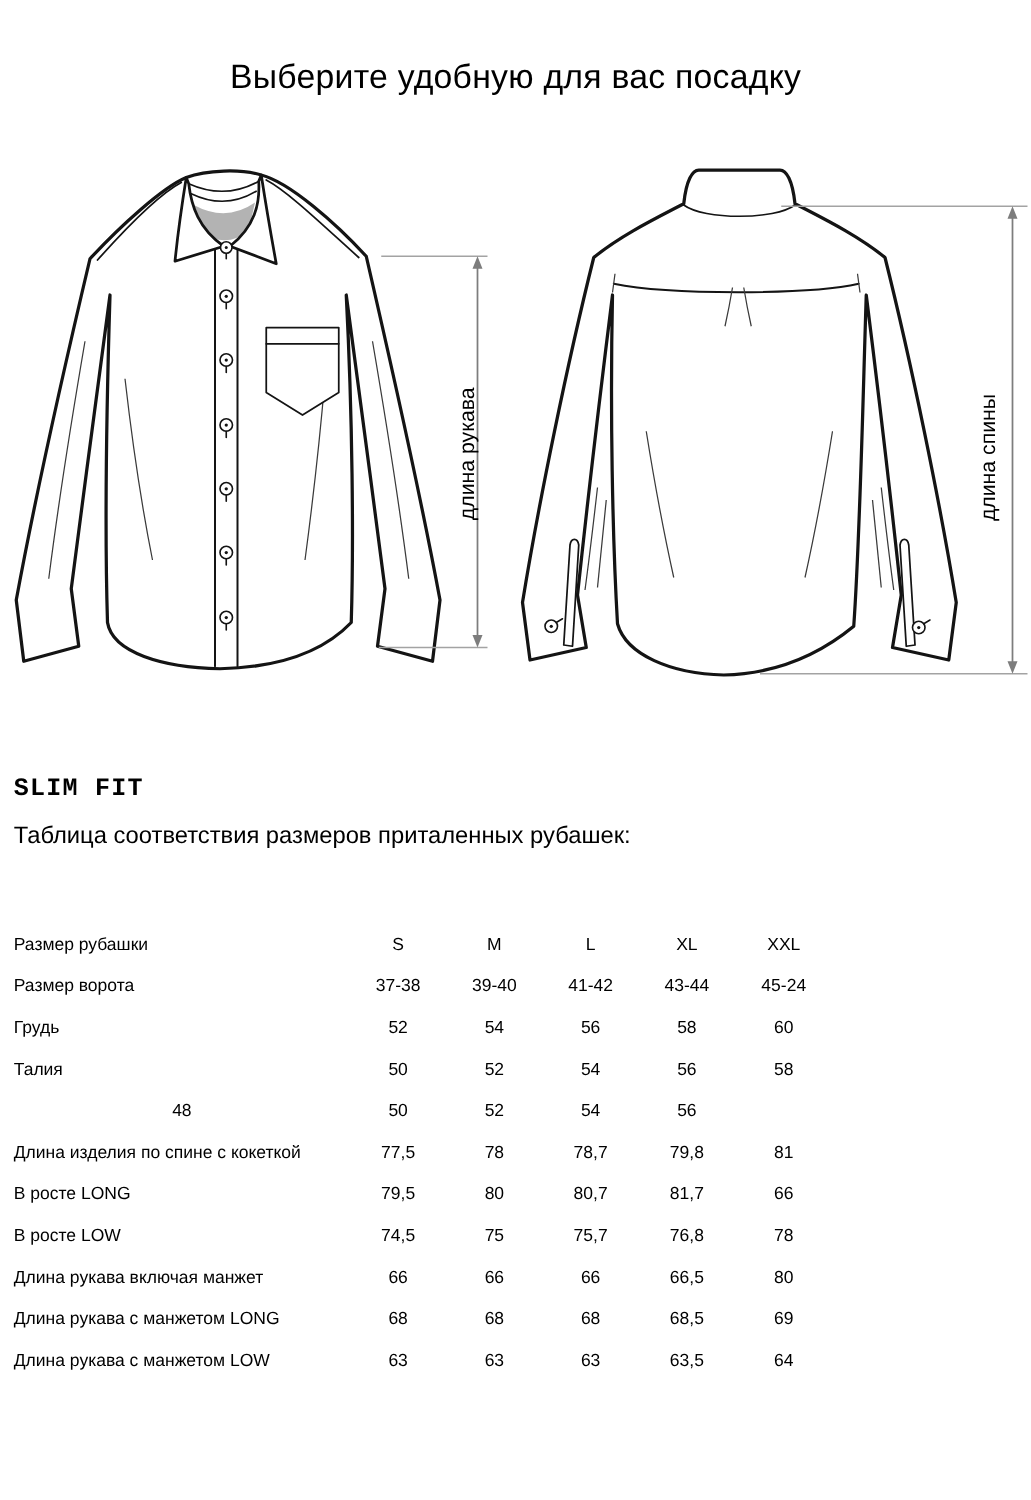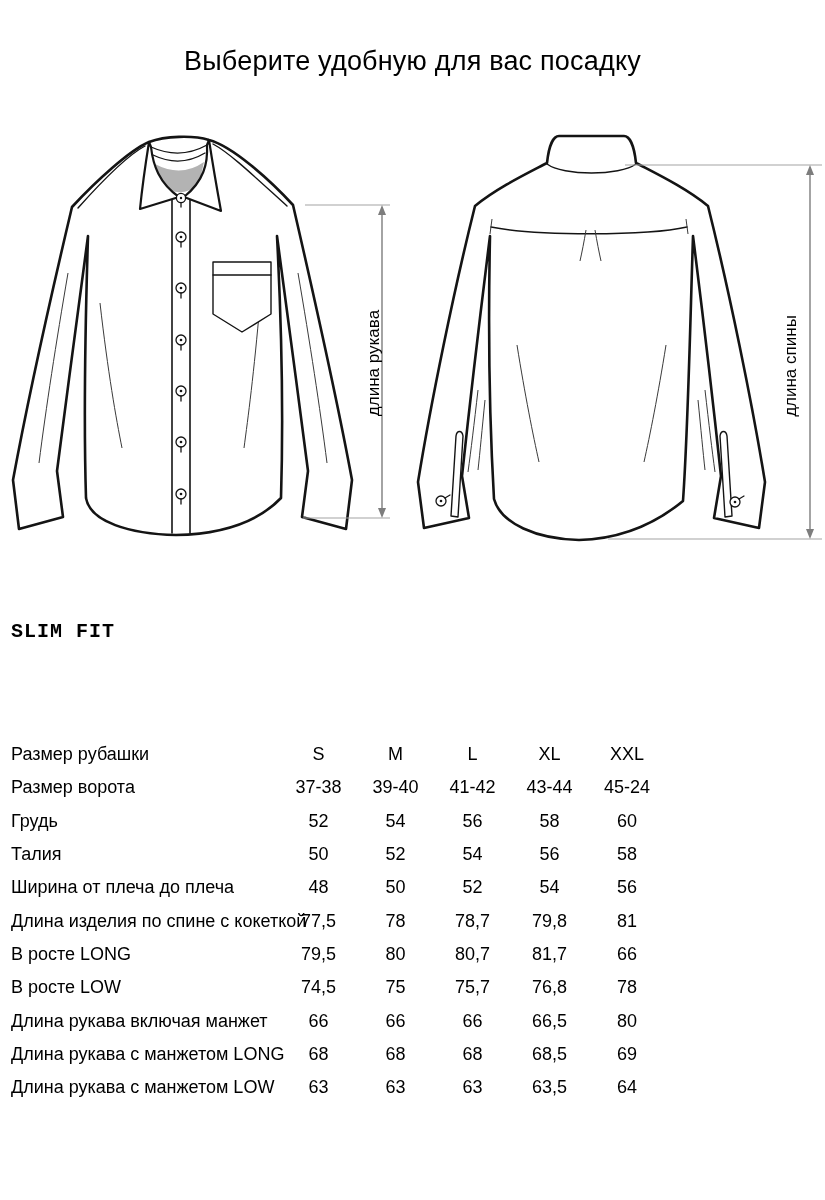--- a/index.html
+++ b/index.html
@@ -27,21 +27,21 @@
   .subtitle {
     position:absolute; left:11px; top:658px;
     font-size:19px; font-weight:400;
   }
 
   .size-table { position:absolute; left:0; top:738px; width:672px; }
   .t-row {
     display:grid;
     grid-template-columns:269px 77px 77px 77px 77px 78px;
     height:33.3px; align-items:center;
-    padding-left:11px; font-size:18px;
+    padding-left:11px; font-size:14px;
   }
   .t-label { white-space:nowrap; }
   .t-cell  { text-align:center; white-space:nowrap; }
 
   
   .ol  { stroke:var(--outline,#141414); fill:none; stroke-linecap:round; stroke-linejoin:round; }
   .fw  { fill:#fff; }
   .thin  { stroke-width:1.4; }
   .hair  { stroke-width:1;   stroke:#3a3a3a; }
   .bold  { stroke-width:2.6; }
@@ -179,20 +179,21 @@
     <g>
       <path class="leader" d="M220,35 L417,35 M203,409 L417,409"></path>
       <path class="dim" d="M405,39 L405,405"></path>
       <polygon class="dimfill" points="405,35 401,45 409,45"></polygon>
       <polygon class="dimfill" points="405,409 401,399 409,399"></polygon>
       <text class="dimlabel" x="391" y="236" text-anchor="middle" transform="rotate(-90 391 236)">длина спины</text>
     </g>
   </svg>
 
   <div class="heading">SLIM FIT</div>
+  <div class="subtitle">Таблица соответствия размеров приталенных рубашек:</div>
 
   <div class="size-table">
       <div class="t-row">
         <div class="t-label">Размер рубашки</div>
         <div class="t-cell">S</div>
         <div class="t-cell">M</div>
         <div class="t-cell">L</div>
         <div class="t-cell">XL</div>
         <div class="t-cell">XXL</div>
       </div>
@@ -214,21 +215,20 @@
       </div>
       <div class="t-row">
         <div class="t-label">Талия</div>
         <div class="t-cell">50</div>
         <div class="t-cell">52</div>
         <div class="t-cell">54</div>
         <div class="t-cell">56</div>
         <div class="t-cell">58</div>
       </div>
       <div class="t-row">
-        <div class="t-label">Ширина от плеча до плеча</div>
         <div class="t-cell">48</div>
         <div class="t-cell">50</div>
         <div class="t-cell">52</div>
         <div class="t-cell">54</div>
         <div class="t-cell">56</div>
       </div>
       <div class="t-row">
         <div class="t-label">Длина изделия по спине с кокеткой</div>
         <div class="t-cell">77,5</div>
         <div class="t-cell">78</div>

